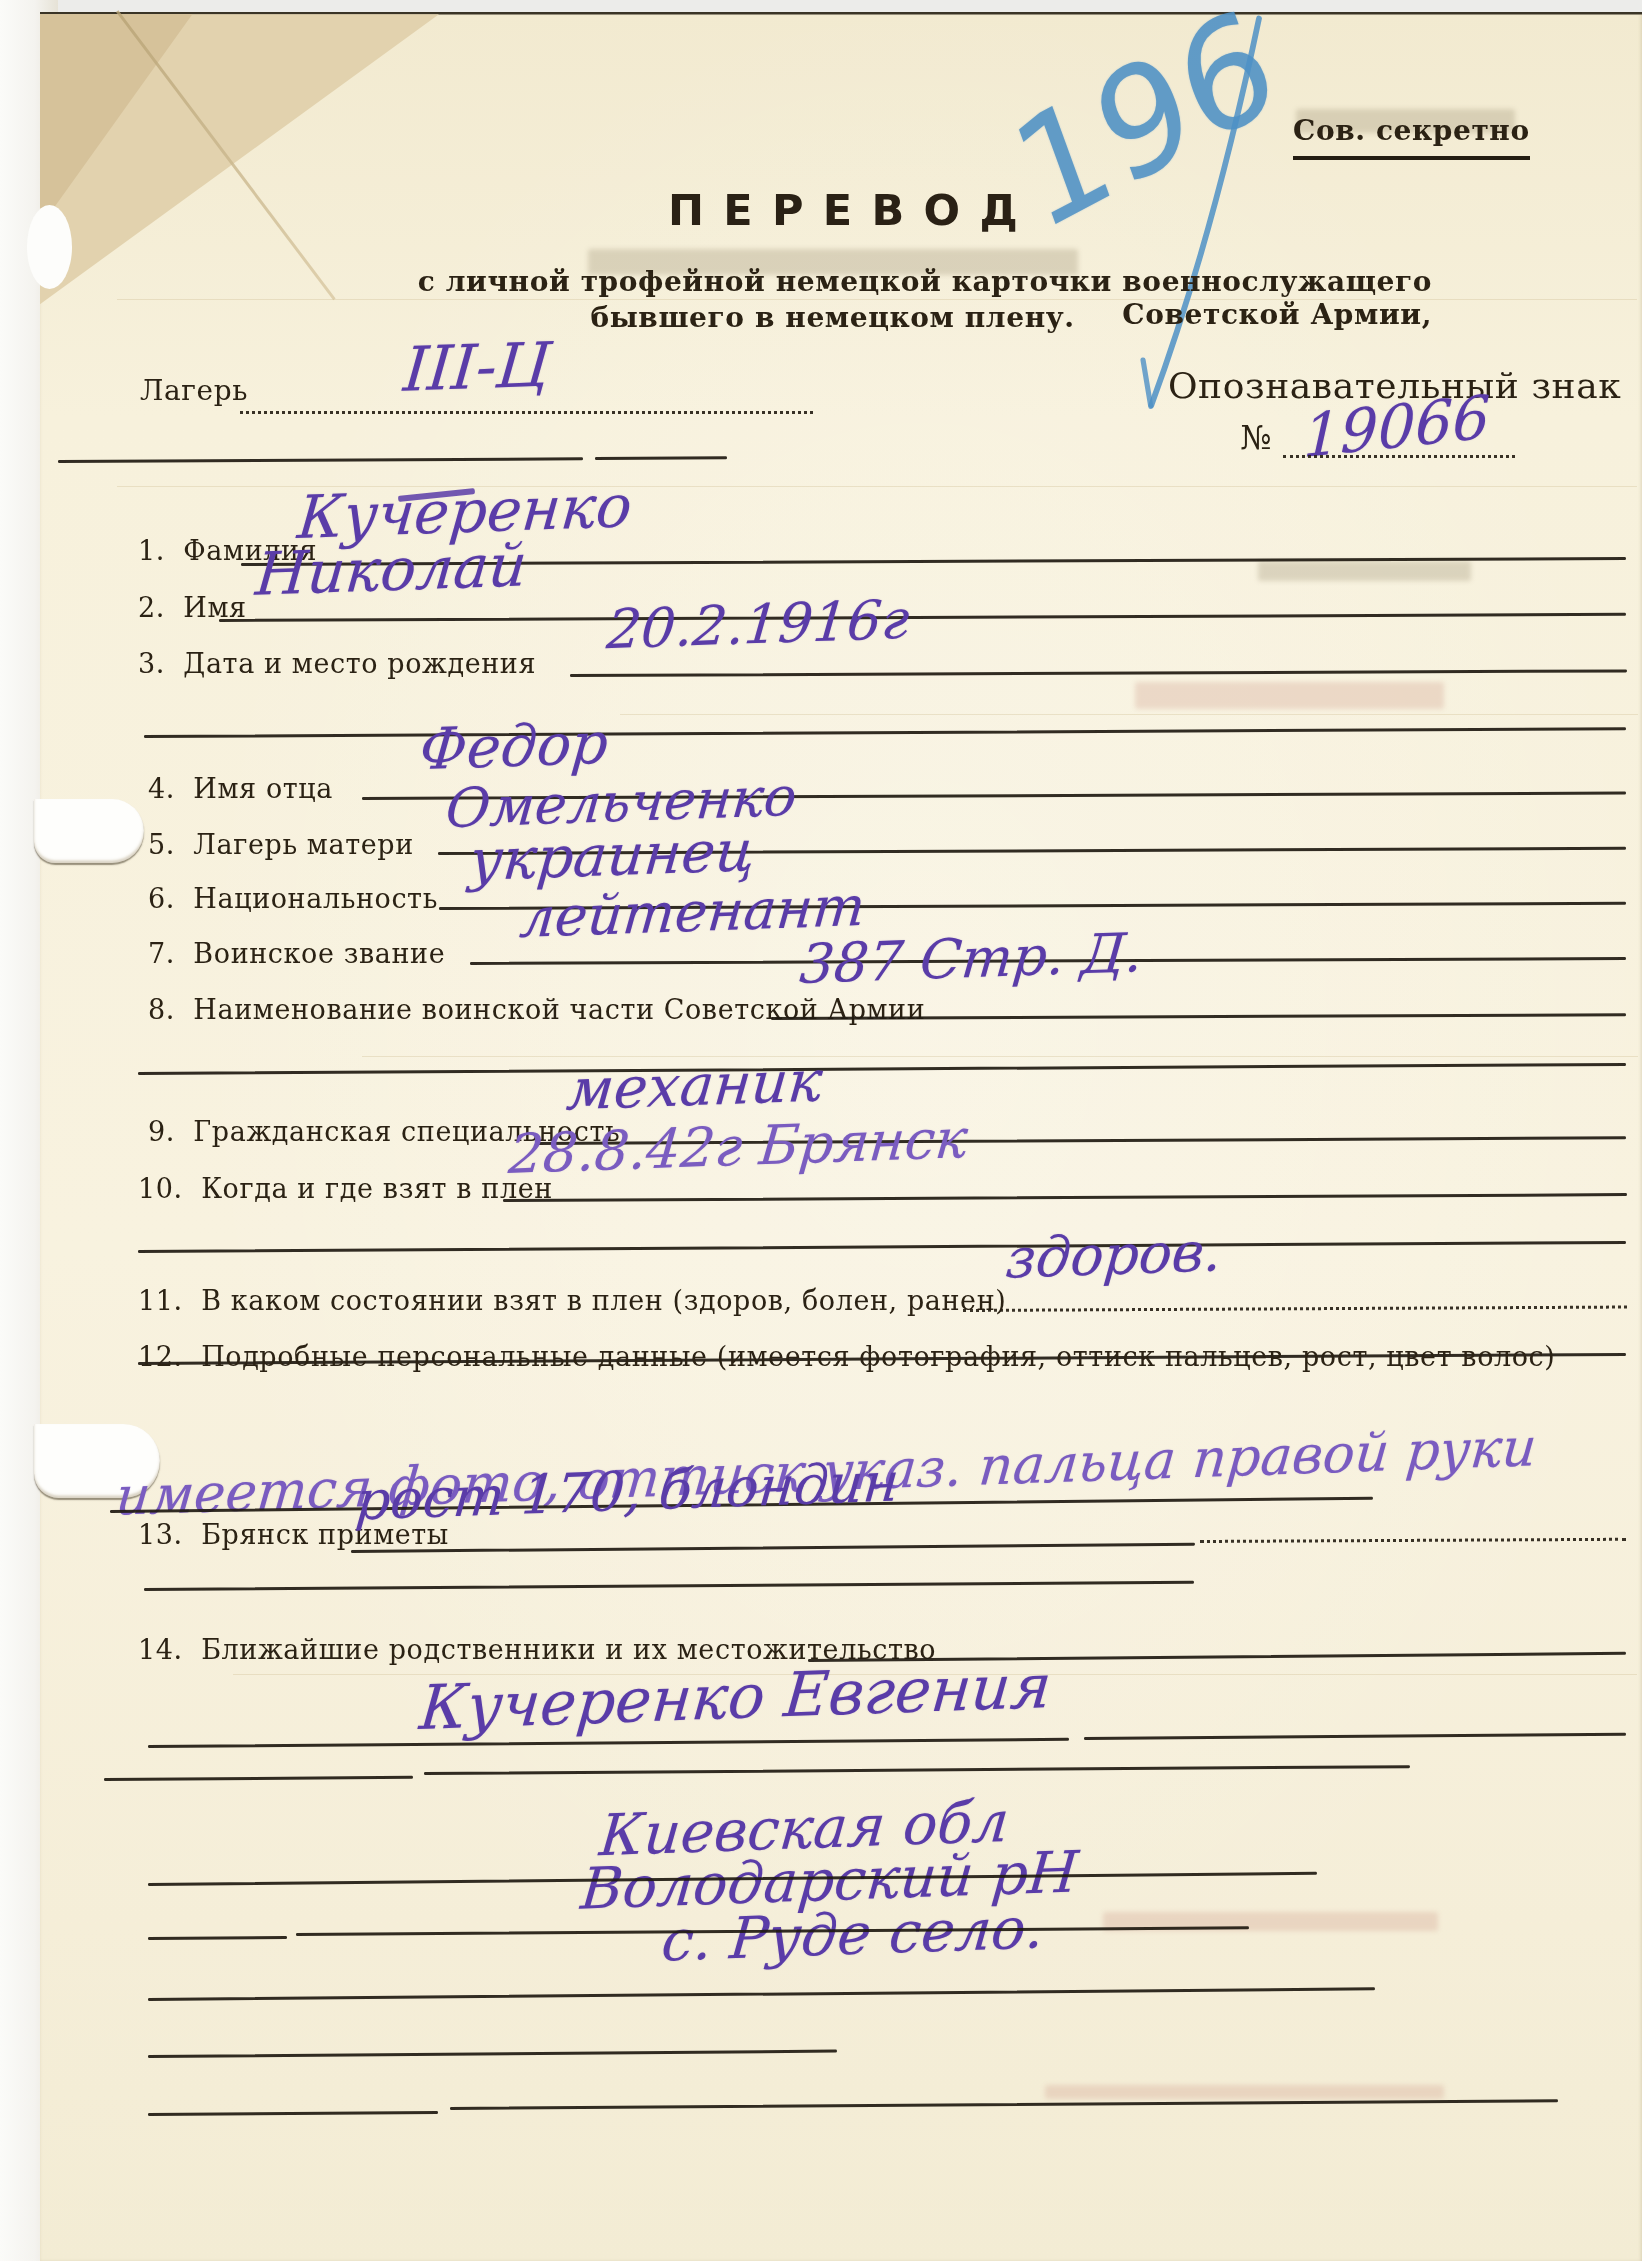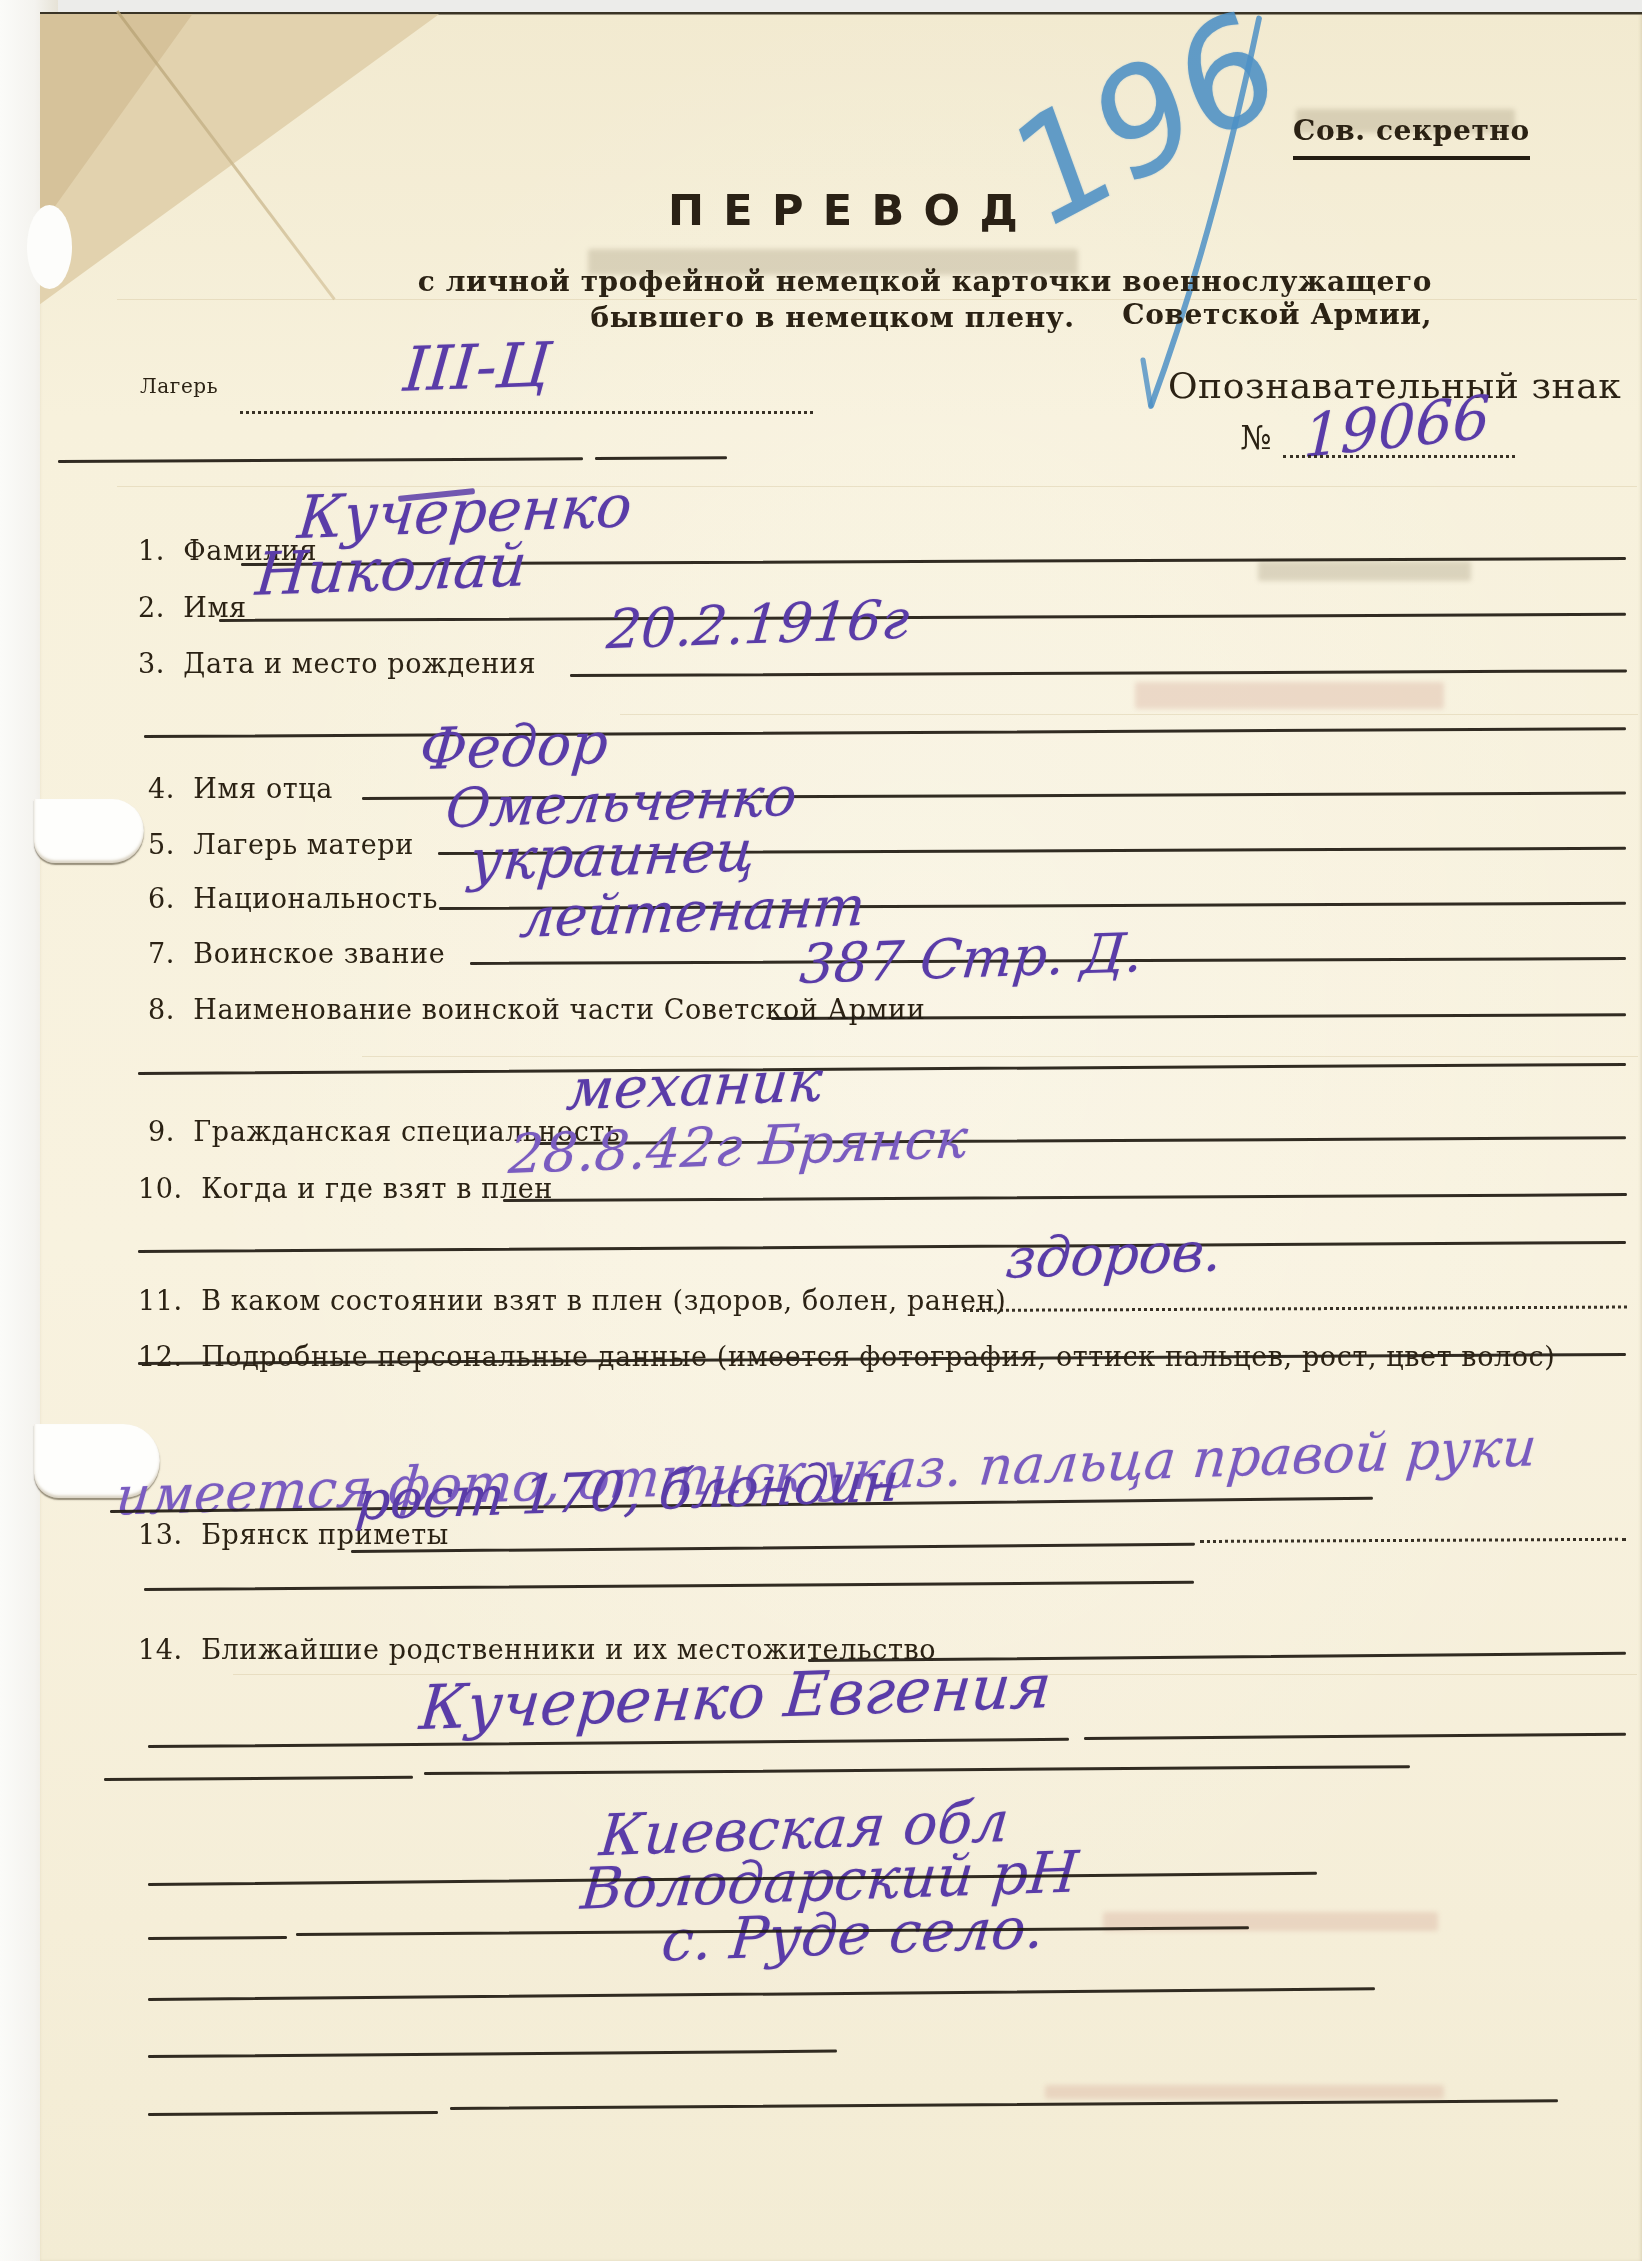--- a/index.html
+++ b/index.html
@@ -82,21 +82,21 @@
   <svg class="overlay" width="1603" height="2250" viewBox="0 0 2488 3492">
     <path d="M1892,10 C1850,210 1795,420 1725,610" stroke="#4d90c5" stroke-width="9" fill="none" opacity="0.85" stroke-linecap="round"></path>
     <path d="M1712,540 L1724,612" stroke="#4d90c5" stroke-width="8" fill="none" opacity="0.8" stroke-linecap="round"></path>
   </svg>
 
   <div class="title" style="left:628px;top:173px;font-size:43px;letter-spacing:19.3px;">ПЕРЕВОД</div>
 
   <div class="lbl b" style="left:213px;top:253px;width:1179px;text-align:right;font-size:28px;white-space:normal;">с личной трофейной немецкой карточки военнослужащего Советской Армии,</div>
   <div class="lbl b" style="left:203px;top:289px;width:1179px;text-align:center;font-size:28px;">бывшего в немецком плену.</div>
 
-  <div class="lbl" style="left:100px;top:362px;font-size:20px;">Лагерь</div>
+  <div class="lbl" style="left:100px;top:362px;font-size:28px;">Лагерь</div>
   <div class="hand" style="left:364px;top:319px;font-size:61px;">III-Ц</div>
   <div class="hand-stroke" style="left:358px;top:480px;width:77px;height:5.8px;transform:rotate(-6deg);"></div>
   <div class="dotted" style="left:200px;top:399px;width:573px;"></div>
 
   <div class="lbl" style="left:1128px;top:353px;font-size:36px;">Опознавательный знак</div>
   <div class="lbl" style="left:1200px;top:406px;font-size:33px;">№</div>
   <div class="hand" style="left:1263px;top:380px;font-size:59px;transform:rotate(-6deg) skewX(-8deg);">19066</div>
   <div class="dotted" style="left:1243px;top:443px;width:232px;"></div>
 
   <div class="rule" style="left:18px;top:448px;width:525px;transform:rotate(-0.3deg);"></div>

